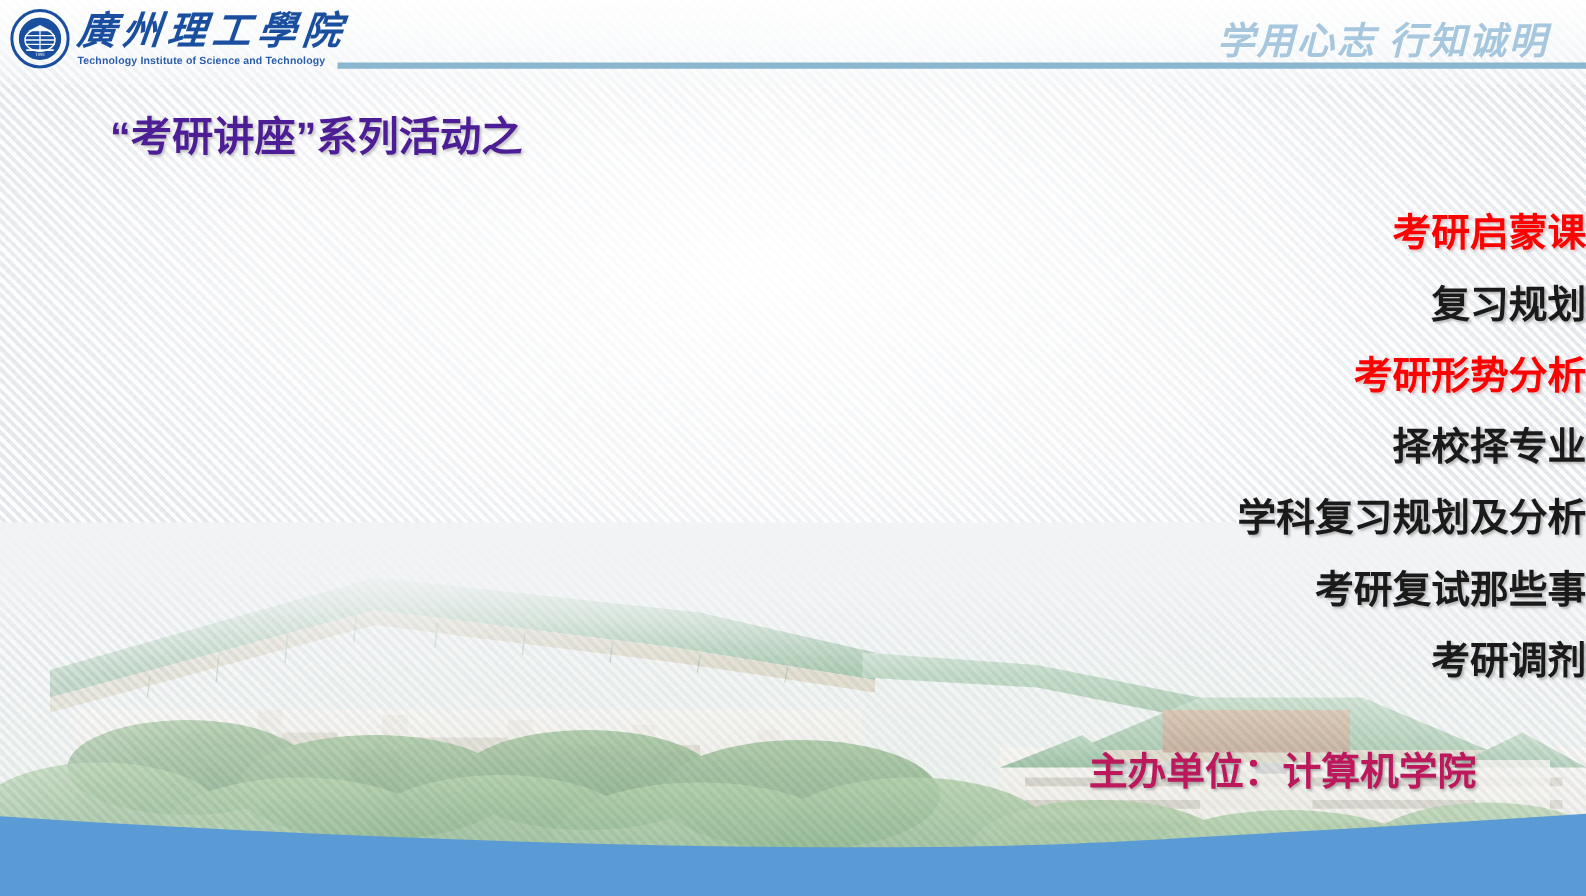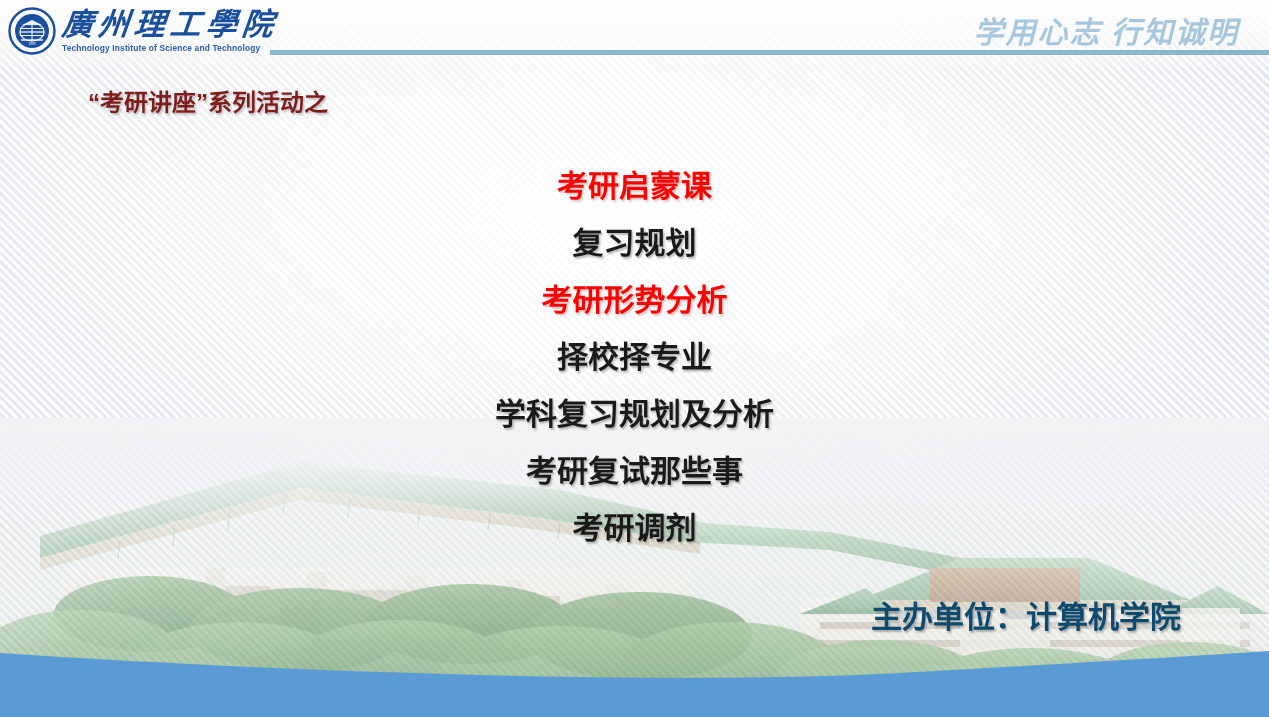--- a/index.html
+++ b/index.html
@@ -148,57 +148,57 @@
     text-shadow: 0 1px 0 rgba(255,255,255,0.9);
   }
 
   
   .content { position: absolute; inset: 0; z-index: 12; }
 
   .slide-title {
     position: absolute;
     left: 88px;
     top: 83px;
-    font-size: 24px;
-    font-weight: 700;
-    color: #7f1d1d;
+    font-size: 33px;
+    font-weight: 700;
+    color: #4c1d95;
     white-space: nowrap;
     text-shadow: 1.5px 1.5px 2px rgba(150,150,150,0.55);
   }
 
   .topic-list {
     position: absolute;
     left: 0;
     right: 0;
     top: 158px;
     margin: 0;
     padding: 0;
     list-style: none;
-    text-align: center;
+    text-align: right;
   }
   .topic-item {
     font-size: 31px;
     font-weight: 700;
     line-height: 57px;
     color: #1a1a1a;
     text-shadow: 1.6px 1.6px 2px rgba(140,140,140,0.6);
     white-space: nowrap;
   }
   .topic-item.is-highlight {
     color: #ff0000;
     text-shadow: 1.6px 1.6px 2px rgba(190,150,150,0.55);
   }
 
   .organizer {
     position: absolute;
     right: 88px;
     top: 592px;
     font-size: 31px;
     font-weight: 700;
-    color: #0c4a6e;
+    color: #be185d;
     white-space: nowrap;
     text-shadow: 1.5px 1.5px 2px rgba(120,120,120,0.55);
     text-align: center;
   }
 
   
   .bottom-wave {
     position: absolute;
     left: 0; bottom: 0;
     width: 1269px;

